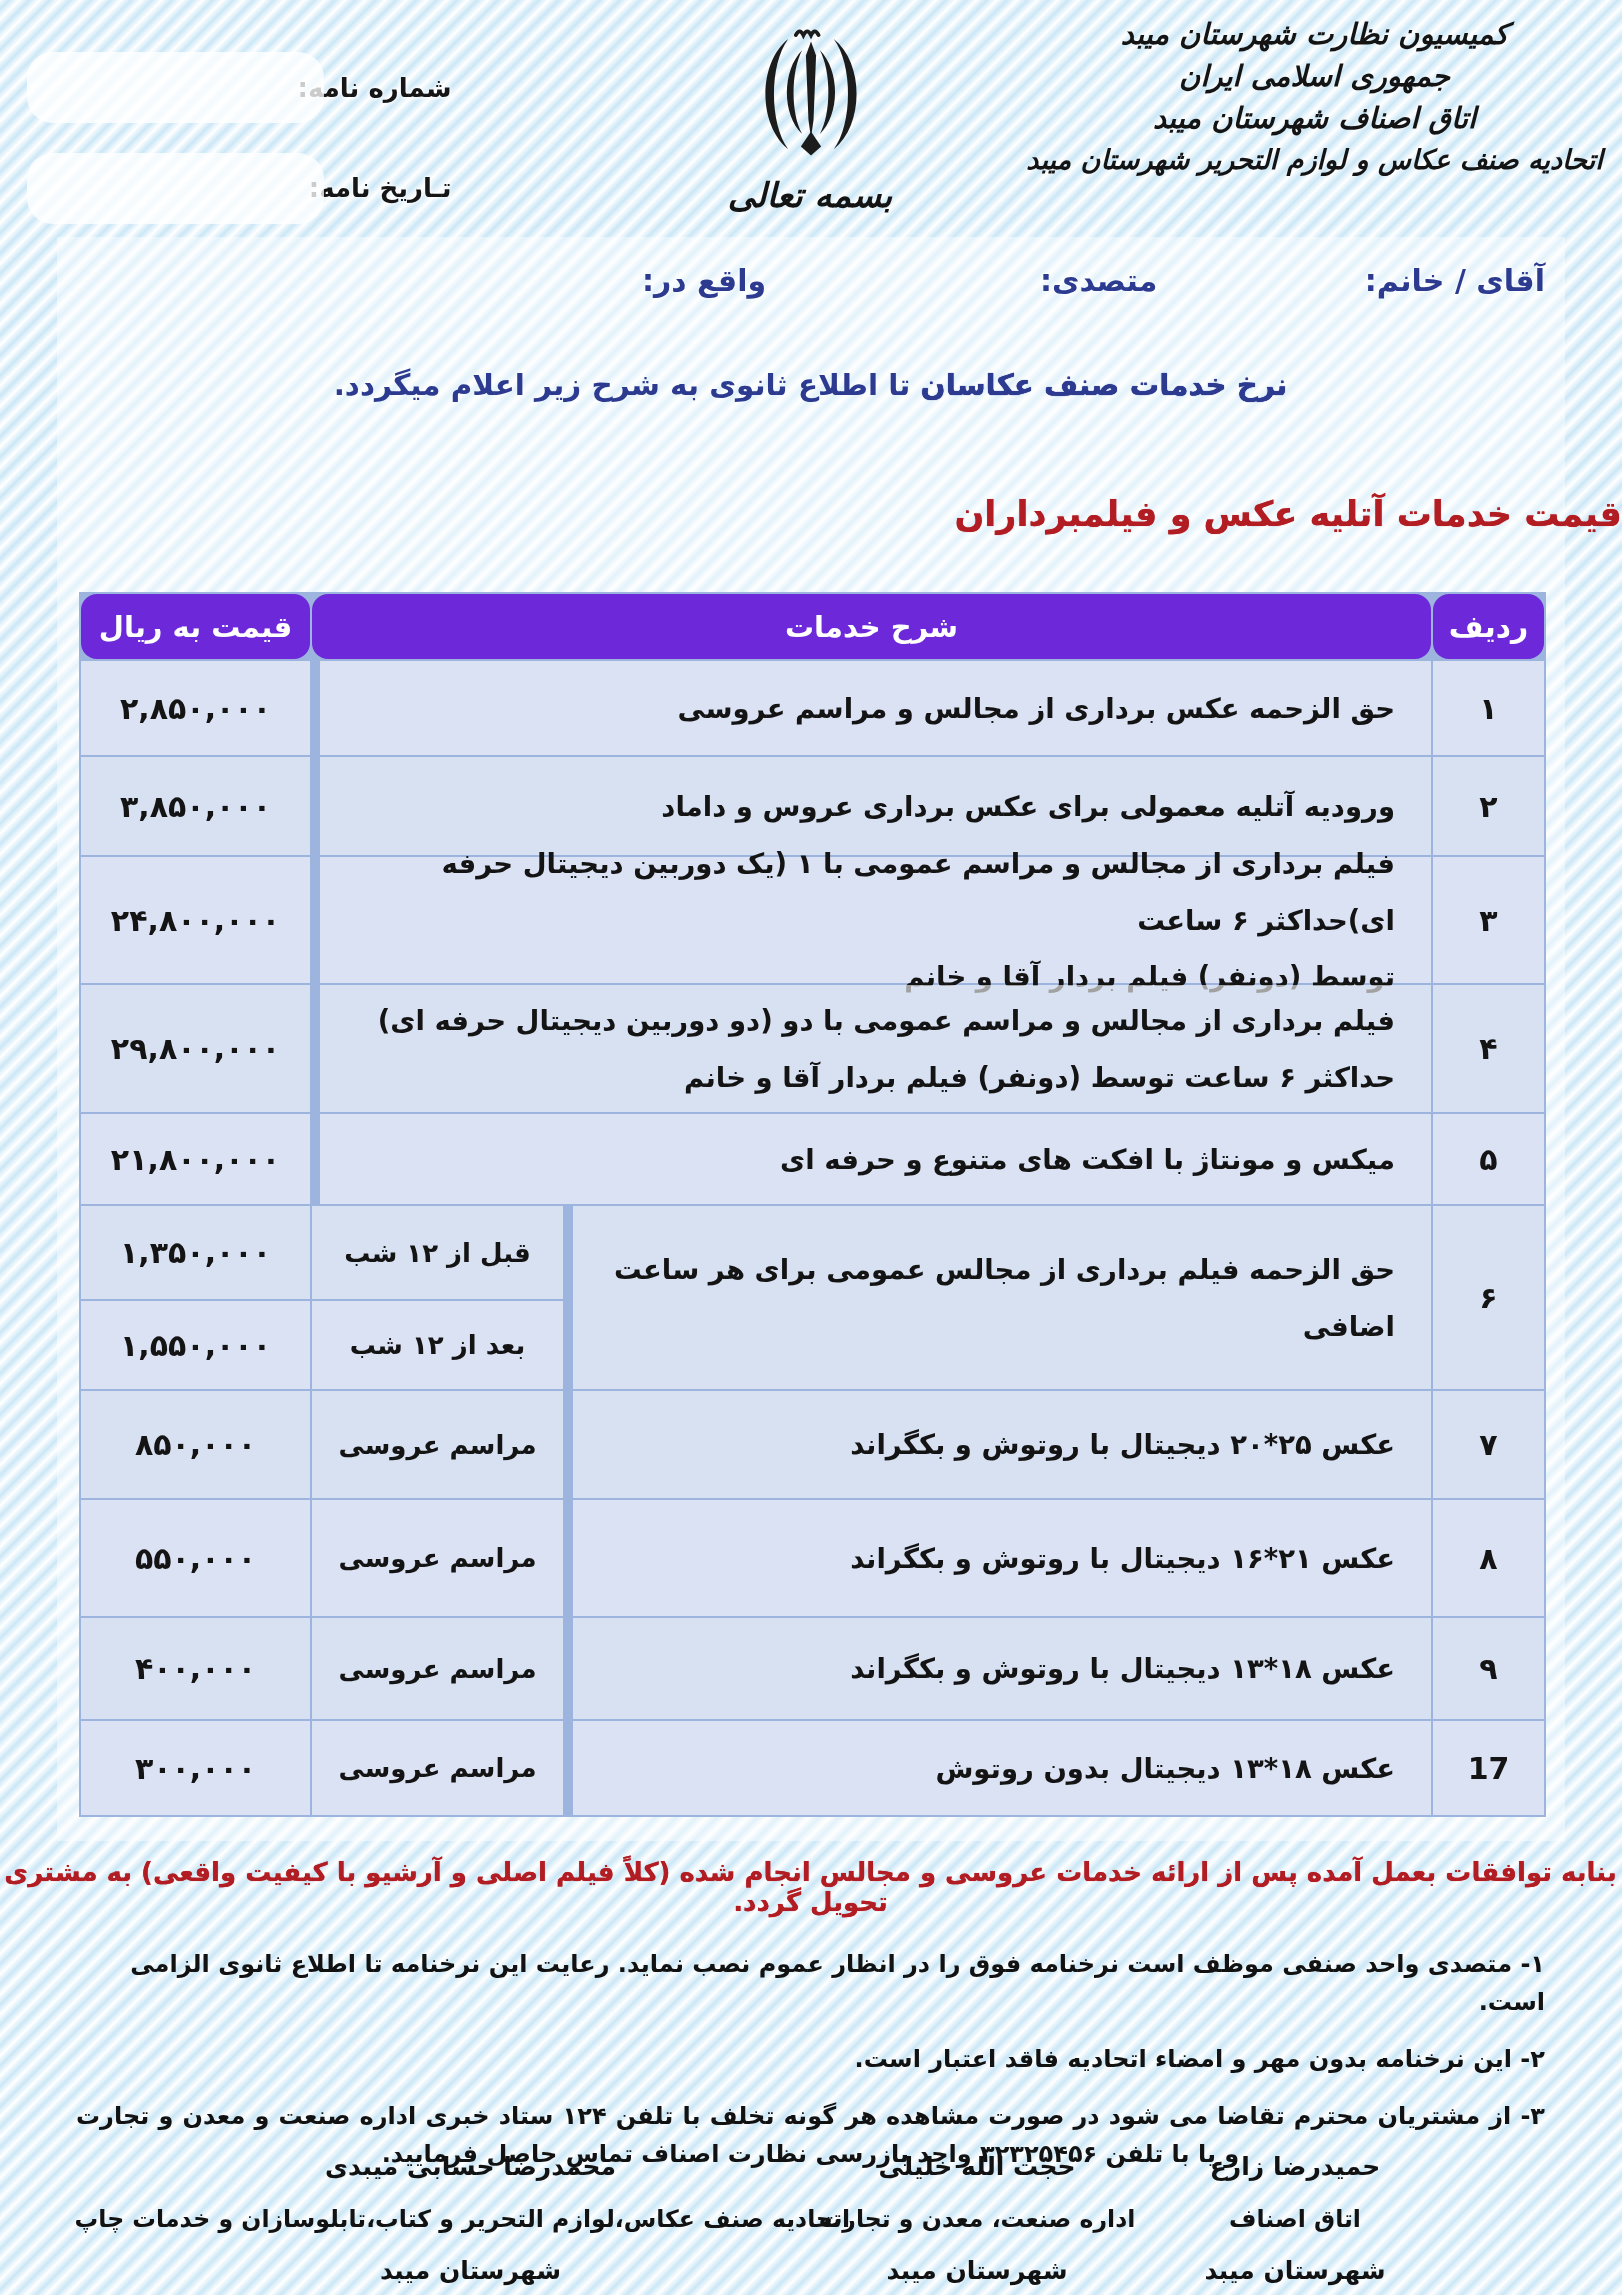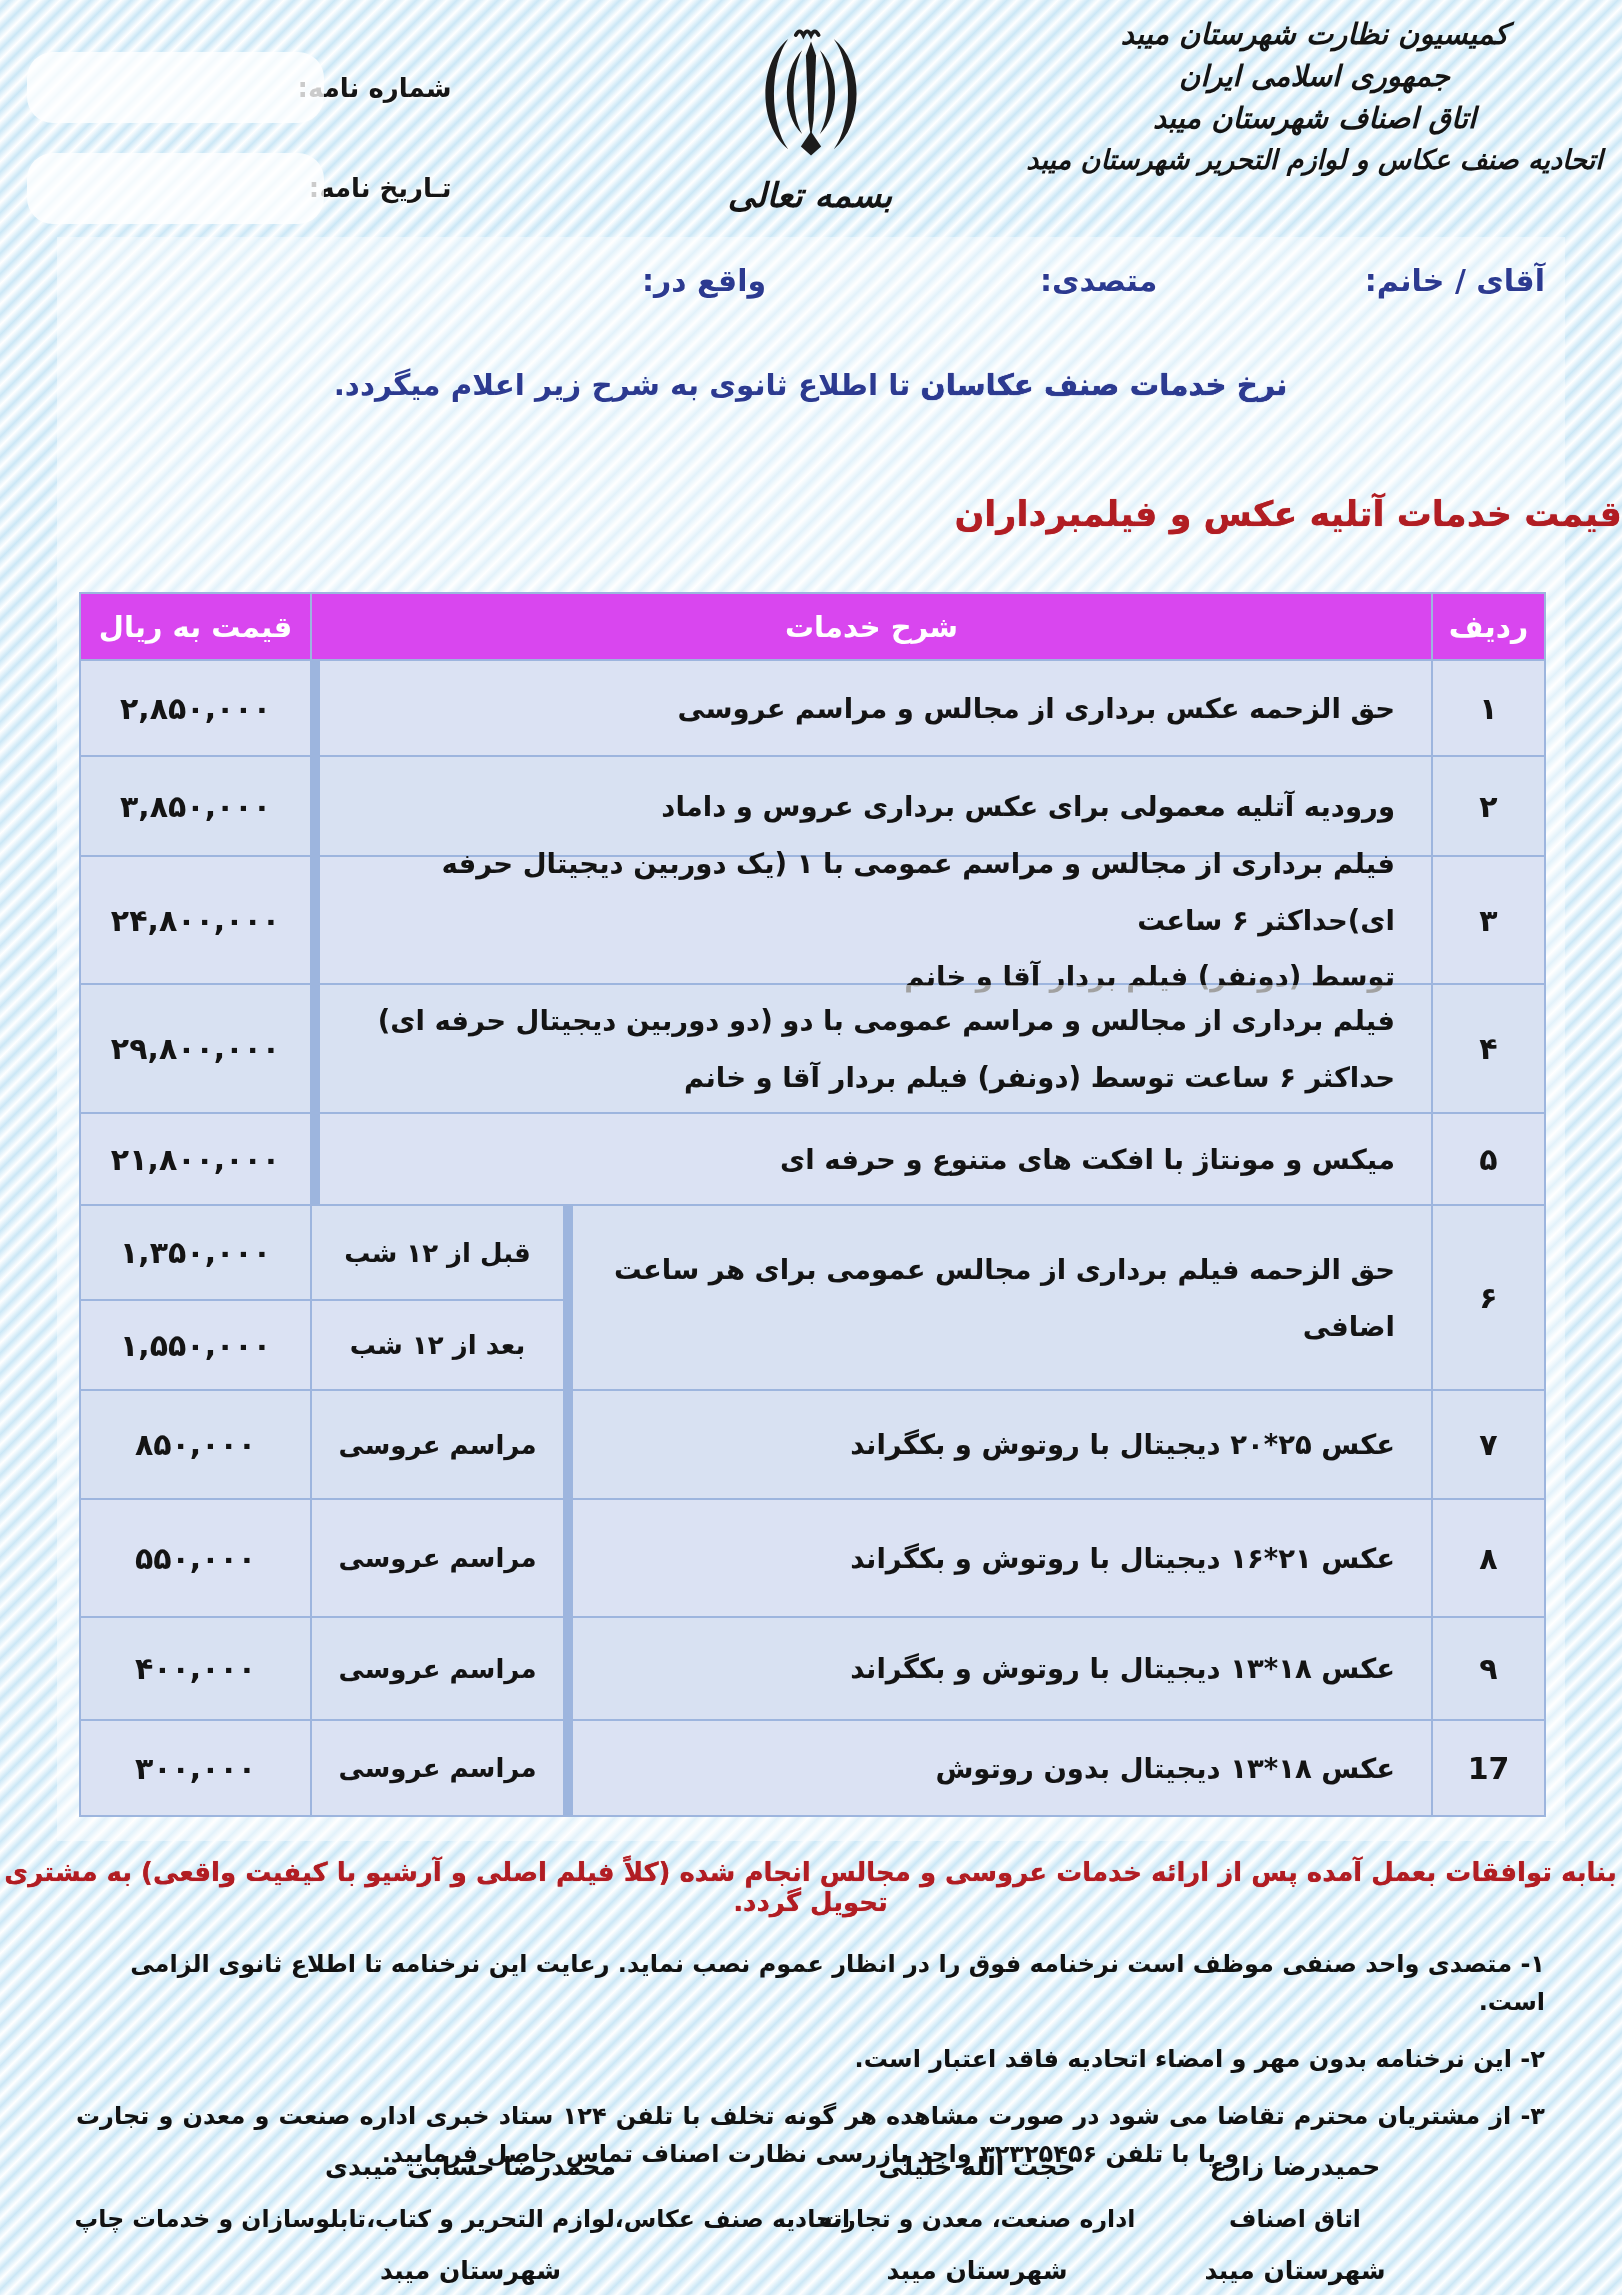--- a/index.html
+++ b/index.html
@@ -61,21 +61,21 @@
     display:grid; direction:rtl;
     grid-template-columns:111px 1fr 251px 229px;
     grid-template-rows:65px 94px 98px 126px 127px 90px 93px 88px 107px 116px 101px 94px;
     gap:2px; padding:2px; background:#9db5de;
   }
   .cell{
     display:flex; align-items:center; justify-content:center;
     background:rgba(255,255,255,0.60); color:#141414; font-weight:bold;
   }
   .cell.shaded{background:#dbe2f3;}
-  .cell.th{background:#d946ef; color:#ffffff; font-size:29px;}
+  .cell.th{background:#6d28d9; color:#ffffff; font-size:29px;border-radius:16px;}
   .cell.desc{
     justify-content:flex-start; text-align:right; padding:0 36px 0 11.8px;
     font-size:27.5px; white-space:pre-line; line-height:2.05;margin-left:8px;
   }
   .cell.price{font-size:30px;}
   .cell.rowno{font-size:30px;}
   .cell.sublabel{font-size:26px;}
   
   .red-note{
     position:absolute; top:1857px; left:0; width:100%; text-align:center;

